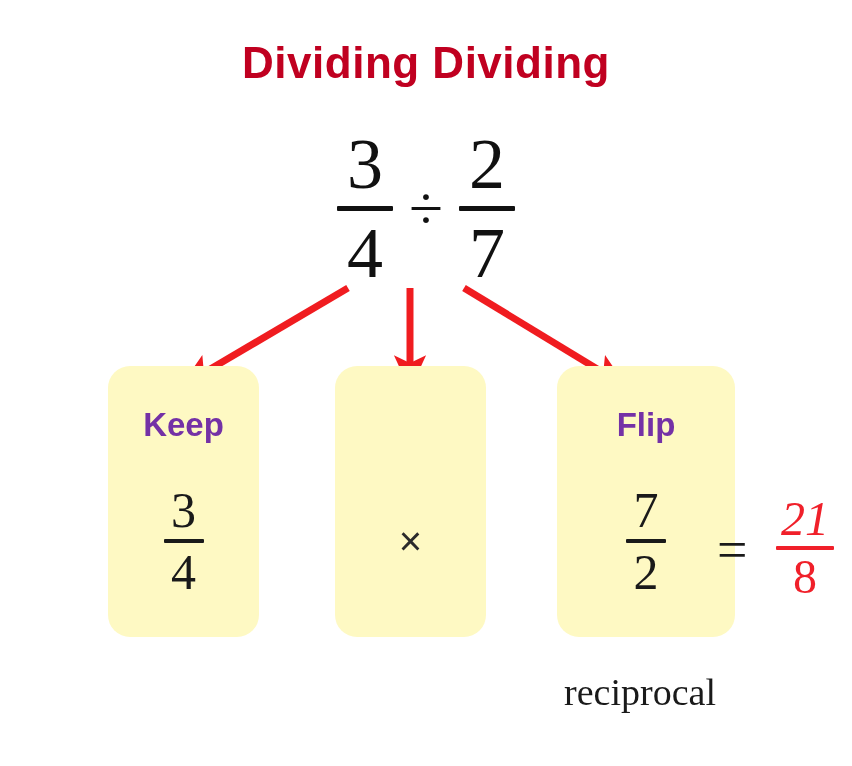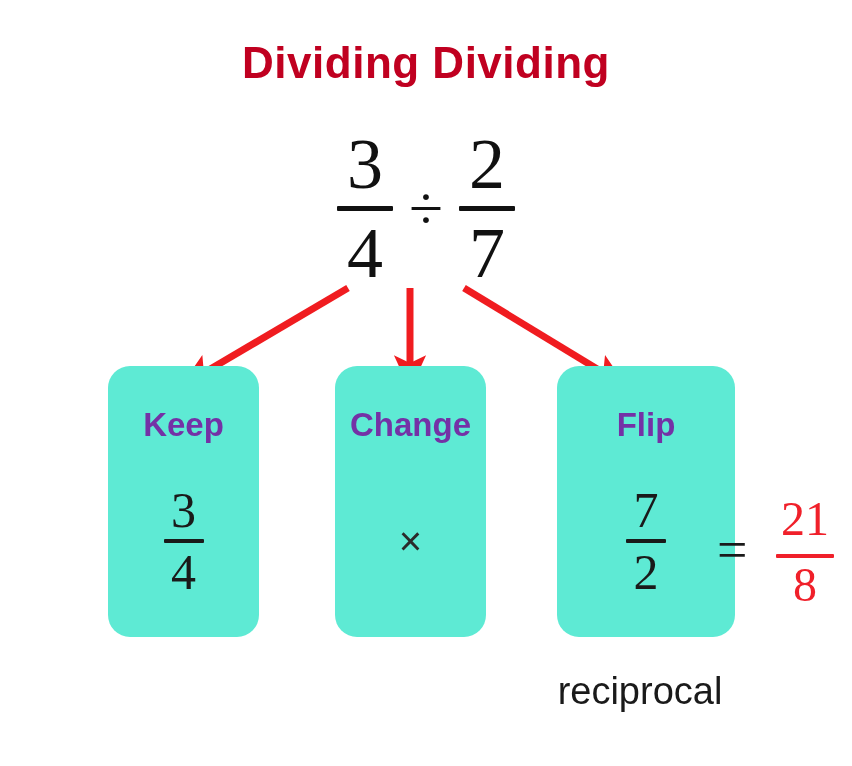--- a/index.html
+++ b/index.html
@@ -93,21 +93,21 @@
     position: absolute;
     left: 0; top: 0;
     width: 852px;
     height: 766px;
     pointer-events: none;
   }
 
   
   .step-box {
     position: absolute;
-    background: #5eead4;
+    background: #fef9c3;
     border-radius: 22px;
     top: 366px;
     height: 271px;
   }
   .step-box .step-label {
     position: absolute;
     left: 0;
     top: 40px;
     width: 100%;
     text-align: center;
@@ -163,35 +163,35 @@
     position: absolute;
     left: 760px;
     top: 495px;
     width: 90px;
     display: flex;
     align-items: center;
     justify-content: center;
     color: #F0202A;
   }
   .result .frac { font-size: 48px; }
-  .result .frac .num { padding-bottom: 11px; }
+  .result .frac .num { padding-bottom: 3px; font-style: italic; }
   .result .frac .den { padding-top: 3px; }
   .result .frac .bar {
     width: 58px;
     height: 4px;
   }
 
   
   .reciprocal {
     position: absolute;
     left: 500px;
     top: 670px;
     width: 280px;
     text-align: center;
-    font-family: Liberation Sans, sans-serif;
+    font-family: Liberation Serif, serif;
     font-size: 38px;
     color: #1a1a1a;
     white-space: nowrap;
   }
 </style>
 </head>
 <body>
 
 <div id="canvas">
 
@@ -227,21 +227,20 @@
     <div class="step-value">
       <span class="frac">
         <span class="num">3</span>
         <span class="bar"></span>
         <span class="den">4</span>
       </span>
     </div>
   </div>
 
   <div class="step-box" id="box-change">
-    <div class="step-label">Change</div>
     <div class="step-value">
       <span class="times-sym">×</span>
     </div>
   </div>
 
   <div class="step-box" id="box-flip">
     <div class="step-label">Flip</div>
     <div class="step-value">
       <span class="frac">
         <span class="num">7</span>

